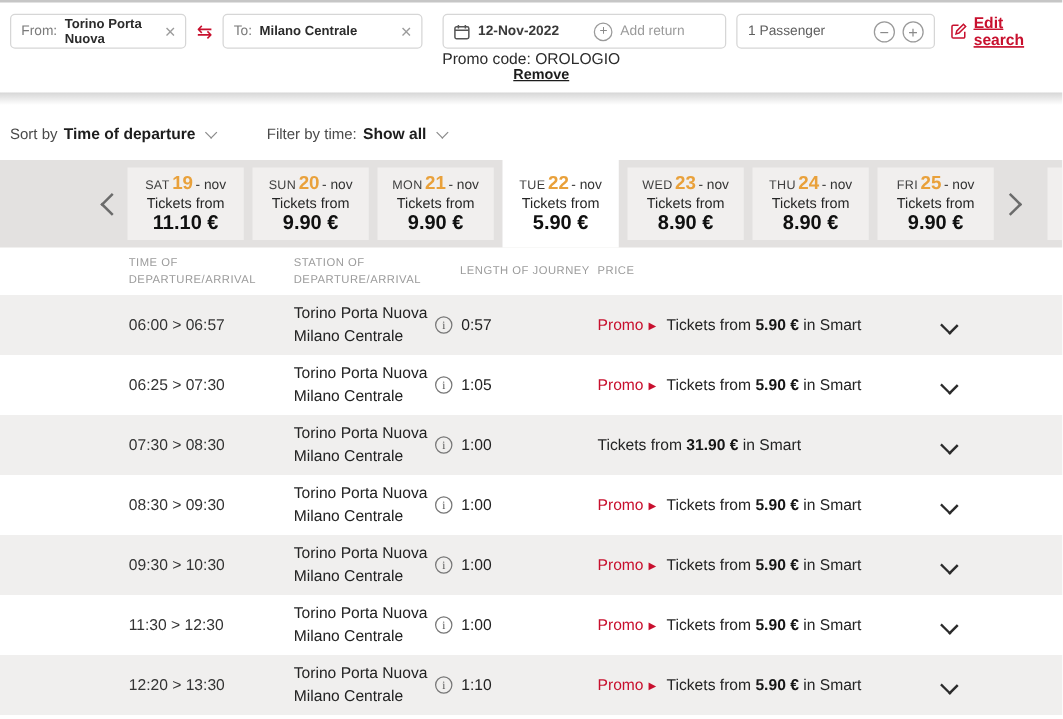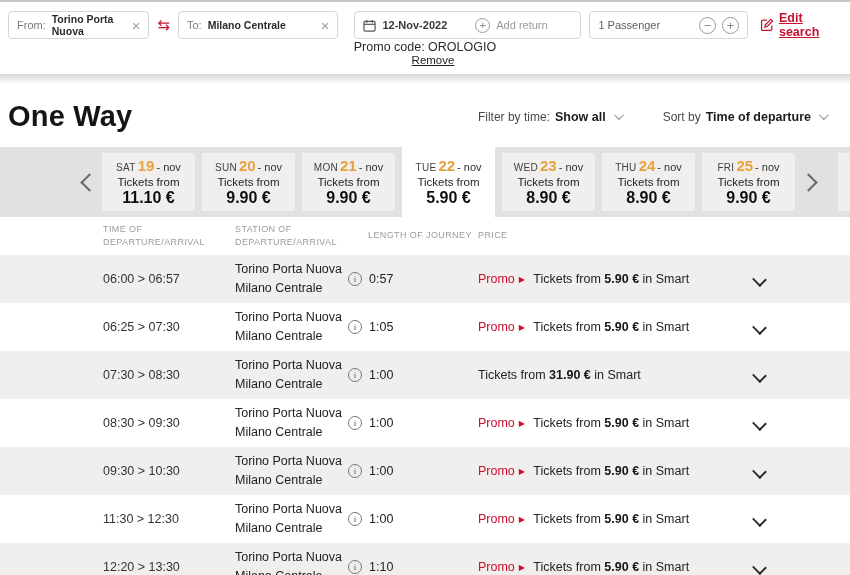--- a/index.html
+++ b/index.html
@@ -25,21 +25,21 @@
     color:#8a8a8a; font-size:11px; line-height:1; }
   .add-return .circle-ic { margin-right:6px; }
   .pax-field { width:166px; margin-left:8px; color:#5f5f5f; }
   .pax-btns { margin-left:auto; display:flex; gap:6px; }
   .pax-btns .circle-ic { width:17px; height:17px; font-size:13px; cursor:pointer; }
   .edit-search { display:flex; align-items:center; margin-left:12px; color:#c8102e;
     font-weight:bold; font-size:12.5px; cursor:pointer;text-decoration:underline; }
   .edit-search svg { margin-right:5px; }
   .edit-search .lbl { text-decoration:underline; }
   .promo-row { display:flex; align-items:center; height:34px; font-size:12.5px; color:#2b2b2b;flex-direction:column; }
-  .promo-remove { font-size:11.5px; font-weight:normal; color:#1c1c1c; text-decoration:underline;
+  .promo-remove { font-size:11.5px; font-weight:bold; color:#1c1c1c; text-decoration:underline;
     margin-left:16px; cursor:pointer; }
   .header-shadow { height:10px; background:linear-gradient(to bottom, rgba(0,0,0,0.16), rgba(0,0,0,0)); }
 
   
   .results-head { display:flex; align-items:center; justify-content:space-between;
     padding:16px 24px 14px 8px; }
   .page-title { font-size:29px; font-weight:800; color:#151515; letter-spacing:0.2px; }
   .head-controls { display:flex; align-items:center; gap:42px; font-size:12px; color:#4a4a4a; }
   .ctrl { display:flex; align-items:center; gap:5px; cursor:pointer; }
   .ctrl b { color:#1d1d1d; font-size:12.5px; }
@@ -136,30 +136,29 @@
   </div>
   <div class="promo-row">
     <span>Promo code: OROLOGIO</span>
     <a class="promo-remove">Remove</a>
   </div>
 </header>
 <div class="header-shadow"></div>
 
 <main>
   <div class="results-head">
-    <h1 class="page-title">One Way</h1>
     <div class="head-controls">
+      <div class="ctrl">
+        <span>Sort by</span>
+        <b>Time of departure</b>
+        <span class="chev-sm"></span>
+      </div>
       <div class="ctrl">
         <span>Filter by time:</span>
         <b>Show all</b>
-        <span class="chev-sm"></span>
-      </div>
-      <div class="ctrl">
-        <span>Sort by</span>
-        <b>Time of departure</b>
         <span class="chev-sm"></span>
       </div>
     </div>
   </div>
 
   <div class="carousel">
     <span class="nav-chev nav-left"></span>
     <div class="cards">
         <div class="day-card">
           <div class="day-line"><span class="dow">SAT</span><span class="dnum">19</span><span class="dmon">- nov</span></div>

